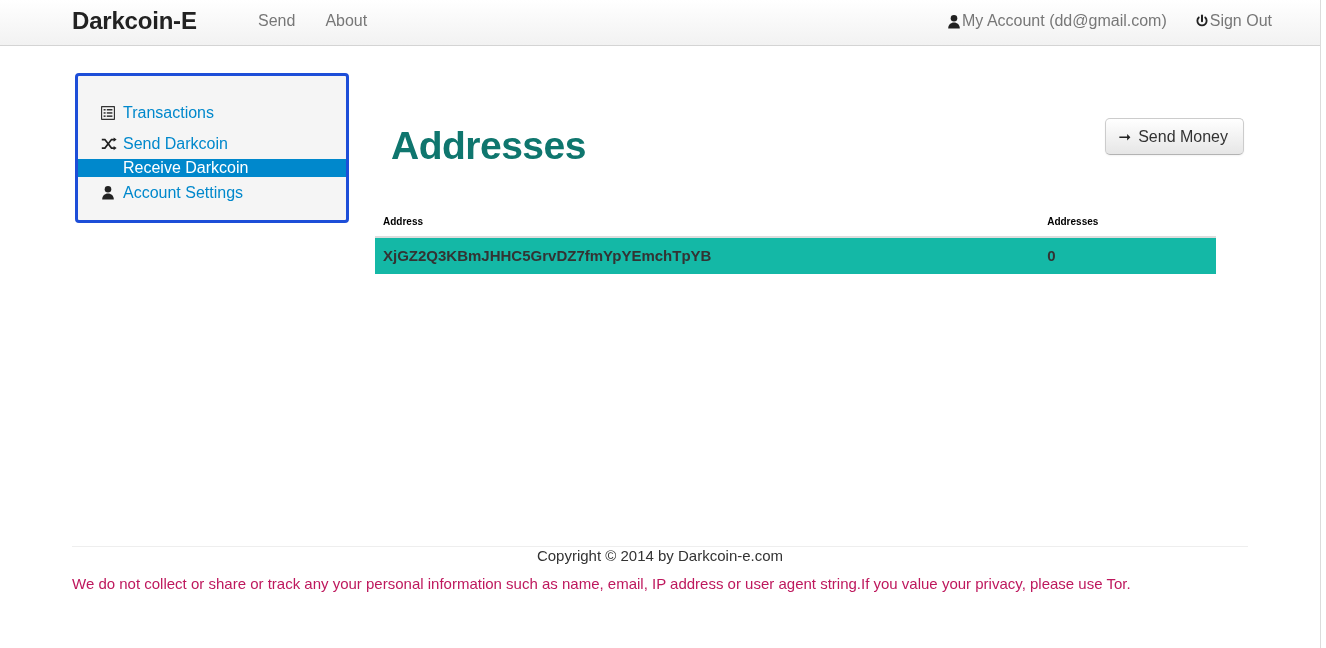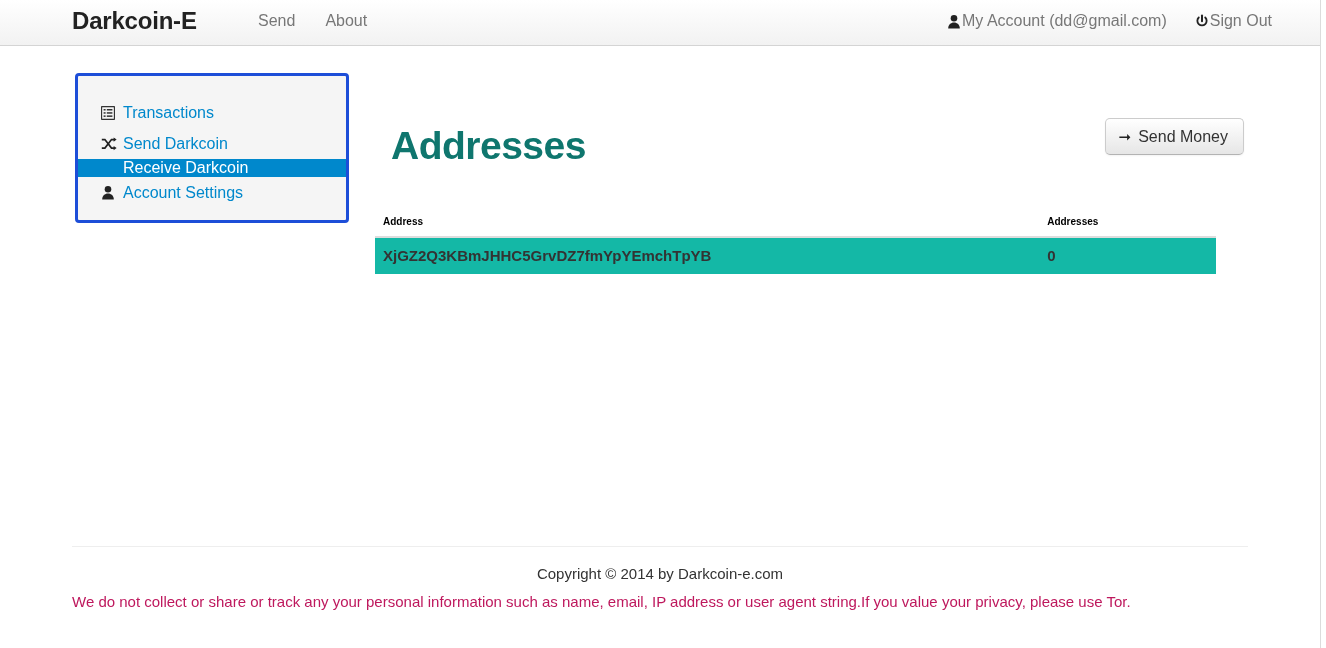--- a/index.html
+++ b/index.html
@@ -196,21 +196,20 @@
   .col-address { width: 672px; }
   .col-received { width: 169px; }
 
   
   .footer {
     position: absolute;
     left: 72px;
     top: 546px;
     width: 1176px;
     border-top: 1px solid #eeeeee;
-    padding-top: 18px;
   }
   .copyright {
     text-align: center;
     font-size: 15px;
     color: #333333;
     margin-bottom: 8px;
   }
   .privacy {
     font-size: 15px;
     color: #be185d;

